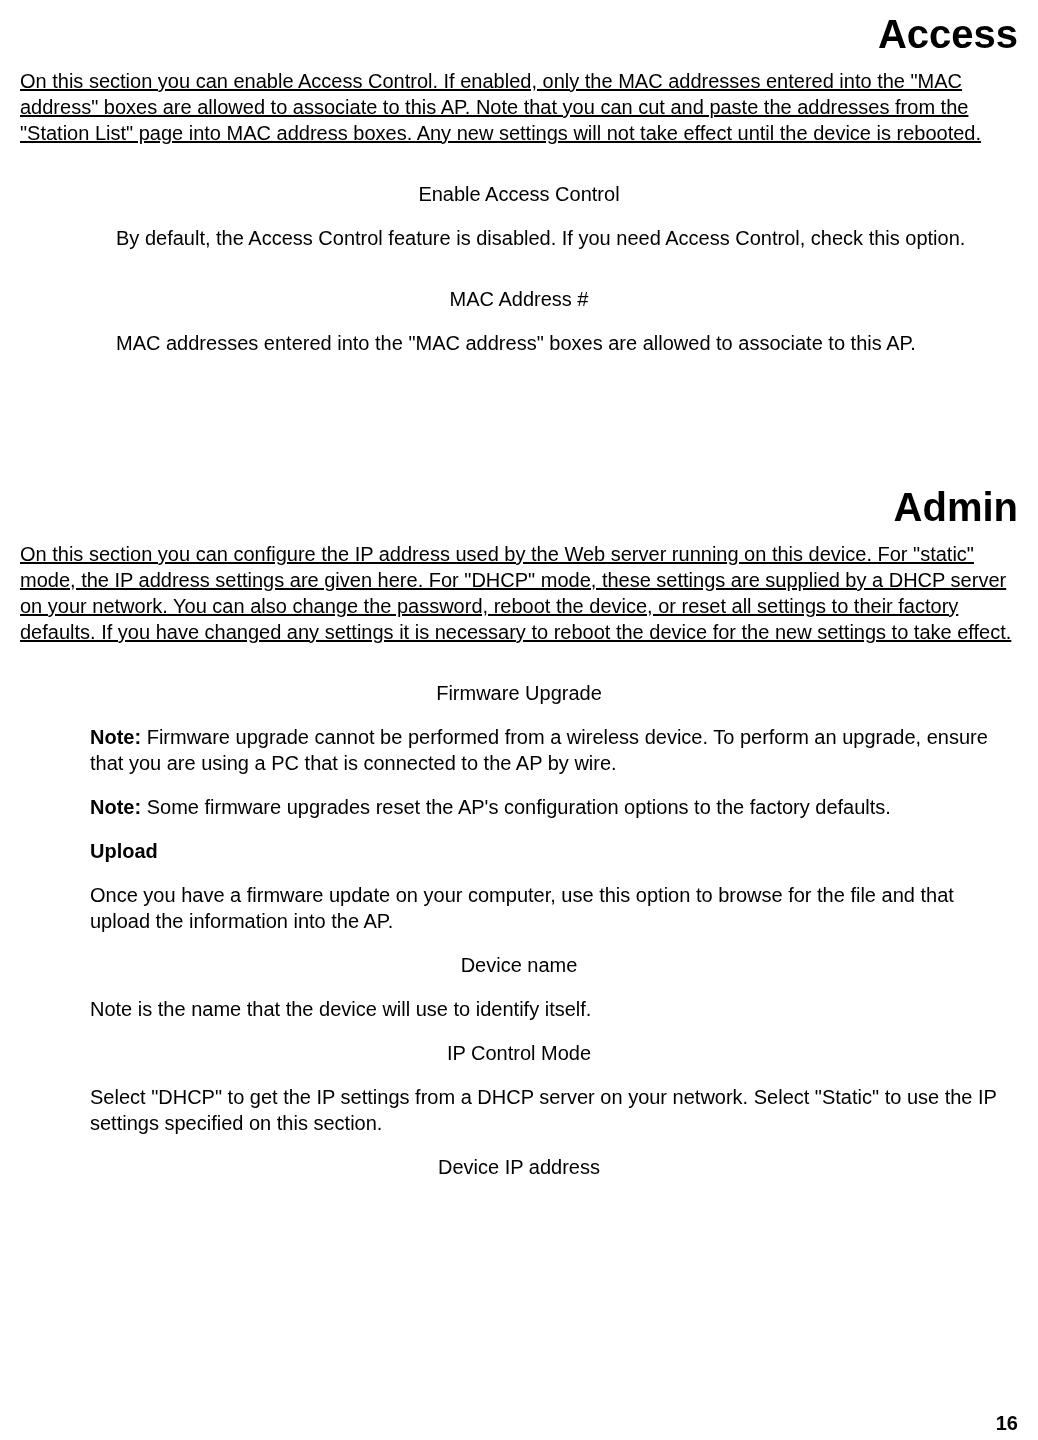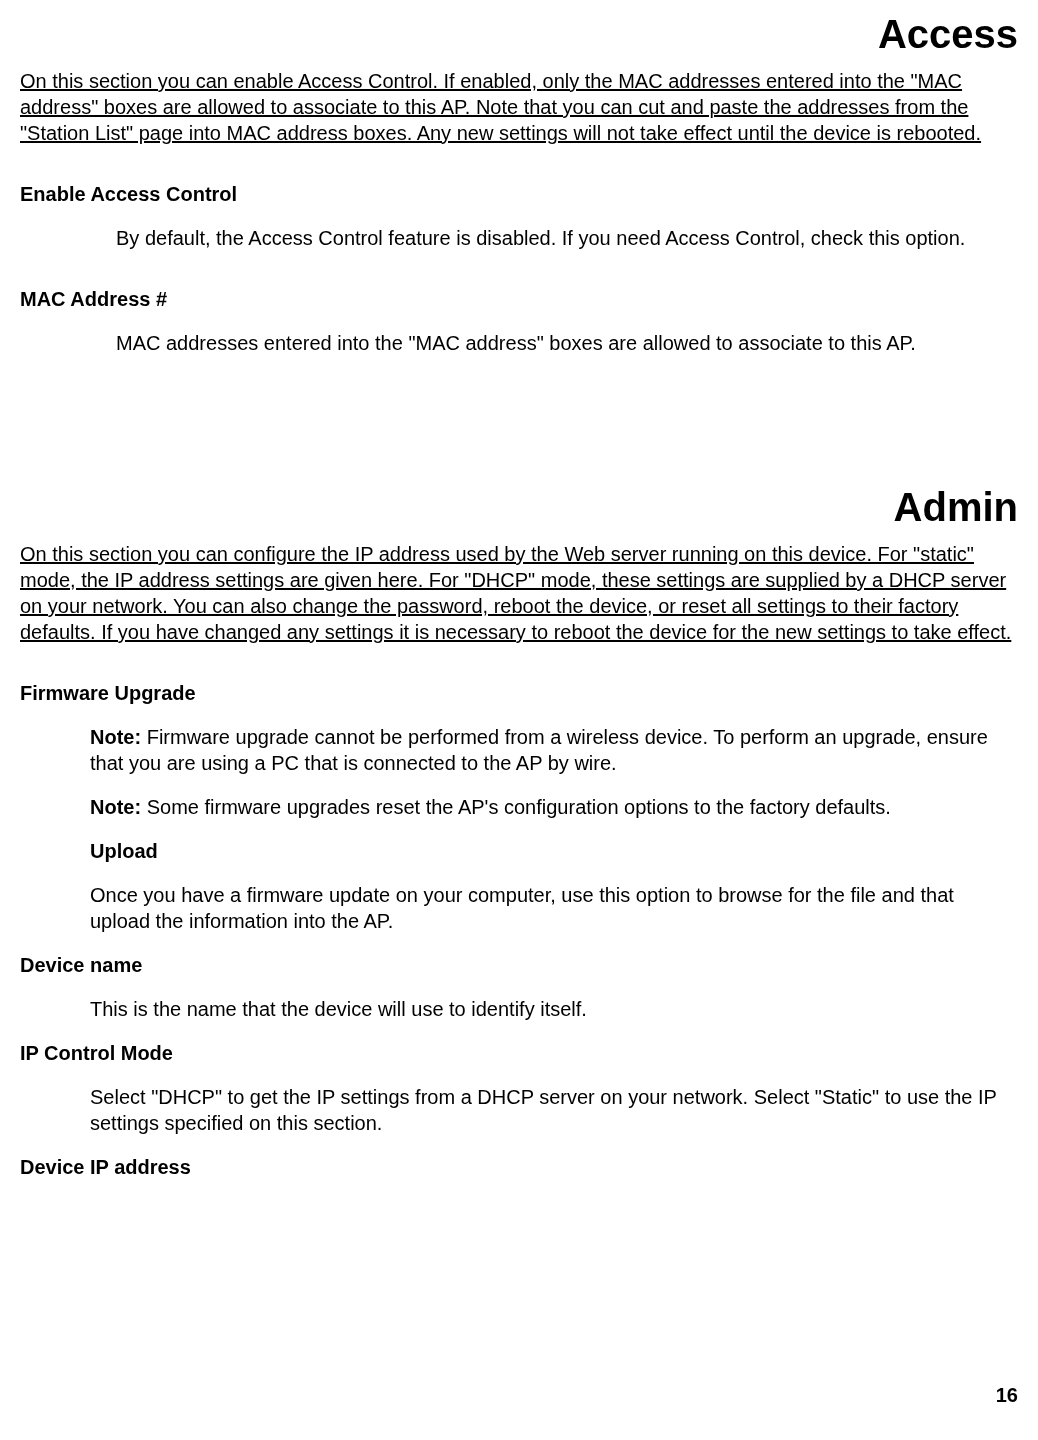--- a/index.html
+++ b/index.html
@@ -15,39 +15,40 @@
       font-size: 40px;
       font-weight: bold;
       margin: 0 0 8px 0;
       text-align: right;
     }
     .intro-para {
       margin: 0 0 35px 0;
       text-decoration: underline;
     }
     .field-label {
-      font-weight: bold;
+      font-weight: normal;
       margin: 0 0 18px 0;
+      text-align: center;
     }
     .field-desc {
       margin: 0 0 35px 96px;
     }
     .field-desc-tight {
       margin: 0 0 18px 70px;
     }
     .sub-label {
       font-weight: bold;
       margin: 0 0 18px 70px;
     }
     .section-gap {
       height: 90px;
     }
     .page-number {
       position: fixed;
-      bottom: 32px;
+      bottom: 4px;
       right: 20px;
       font-weight: bold;
       font-size: 20px;
     }
   </style>
 </head>
 <body>
 
 <h1>Access</h1>
 <p class="intro-para">On this section you can enable Access Control. If enabled, only the MAC addresses entered into the "MAC address" boxes are allowed to associate to this AP. Note that you can cut and paste the addresses from the "Station List" page into MAC address boxes. Any new settings will not take effect until the device is rebooted.</p>
@@ -63,20 +64,20 @@
 <h1>Admin</h1>
 <p class="intro-para">On this section you can configure the IP address used by the Web server running on this device. For "static" mode, the IP address settings are given here. For "DHCP" mode, these settings are supplied by a DHCP server on your network. You can also change the password, reboot the device, or reset all settings to their factory defaults. If you have changed any settings it is necessary to reboot the device for the new settings to take effect.</p>
 
 <p class="field-label">Firmware Upgrade</p>
 <p class="field-desc-tight"><strong>Note:</strong><span> Firmware upgrade cannot be performed from a wireless device. To perform an upgrade, ensure that you are using a PC that is connected to the AP by wire.</span></p>
 <p class="field-desc-tight"><strong>Note:</strong><span> Some firmware upgrades reset the AP's configuration options to the factory defaults.</span></p>
 <p class="sub-label">Upload</p>
 <p class="field-desc-tight">Once you have a firmware update on your computer, use this option to browse for the file and that upload the information into the AP.</p>
 
 <p class="field-label">Device name</p>
-<p class="field-desc-tight">This is the name that the device will use to identify itself.</p>
+<p class="field-desc-tight">Note is the name that the device will use to identify itself.</p>
 
 <p class="field-label">IP Control Mode</p>
 <p class="field-desc-tight">Select "DHCP" to get the IP settings from a DHCP server on your network. Select "Static" to use the IP settings specified on this section.</p>
 
 <p class="field-label">Device IP address</p>
 
 <div class="page-number">16</div>
 
 </body></html>

